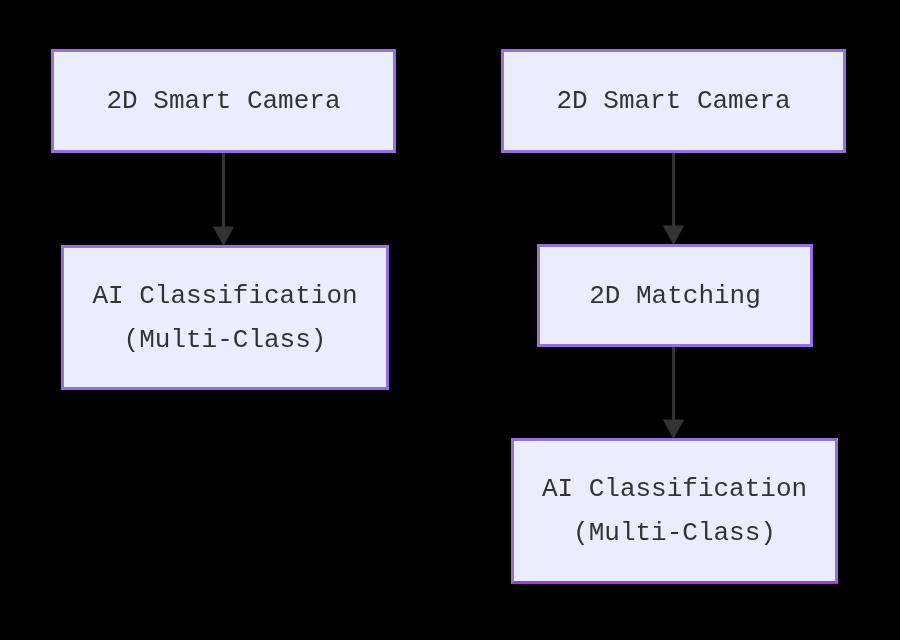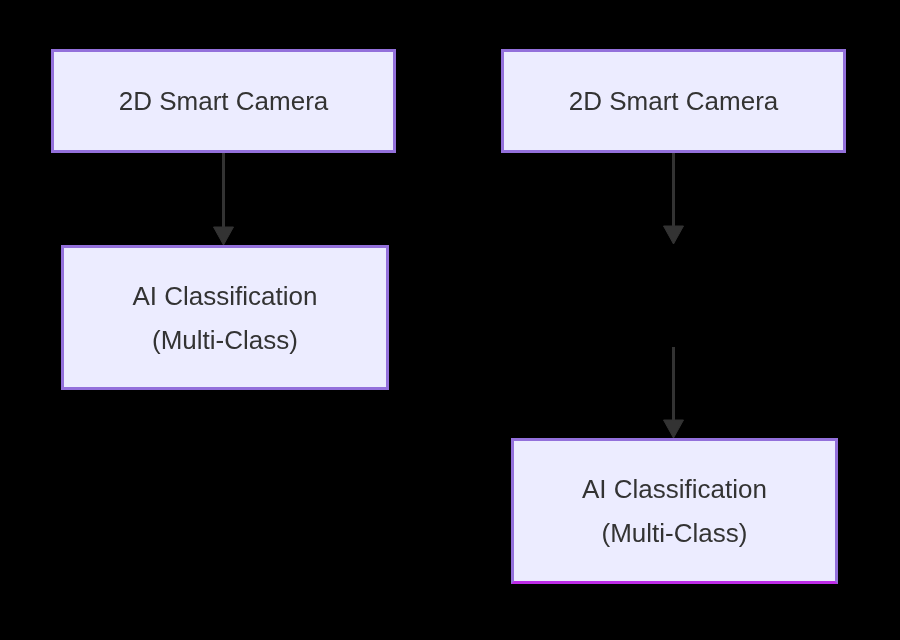--- a/index.html
+++ b/index.html
@@ -45,20 +45,21 @@
     display: flex;
     flex-direction: column;
     align-items: center;
     justify-content: center;
     background: var(--node-fill);
     border: 3px solid var(--node-border);
     color: var(--text-color);
     font-size: 26px;
     text-align: center;
     line-height: 44px;
+    font-family: Liberation Mono, monospace;
   }
   .node.accent-bottom {
     border-bottom-color: var(--accent-border);
   }
   .node-label-line {
     display: block;
     white-space: nowrap;
   }
   
   #node-l1 { left: 51px;  top: 49px;  width: 345px; height: 104px; }
@@ -90,19 +91,22 @@
 
   <div class="node" id="node-l2">
     <span class="node-label-line">AI Classification</span>
     <span class="node-label-line">(Multi-Class)</span>
   </div>
 
   <div class="node" id="node-r1">
     <span class="node-label-line">2D Smart Camera</span>
   </div>
 
+  <div class="node" id="node-r2">
+    <span class="node-label-line">2D Matching</span>
+  </div>
 
   <div class="node accent-bottom" id="node-r3">
     <span class="node-label-line">AI Classification</span>
     <span class="node-label-line">(Multi-Class)</span>
   </div>
 
 </div>
 
 </body></html>

